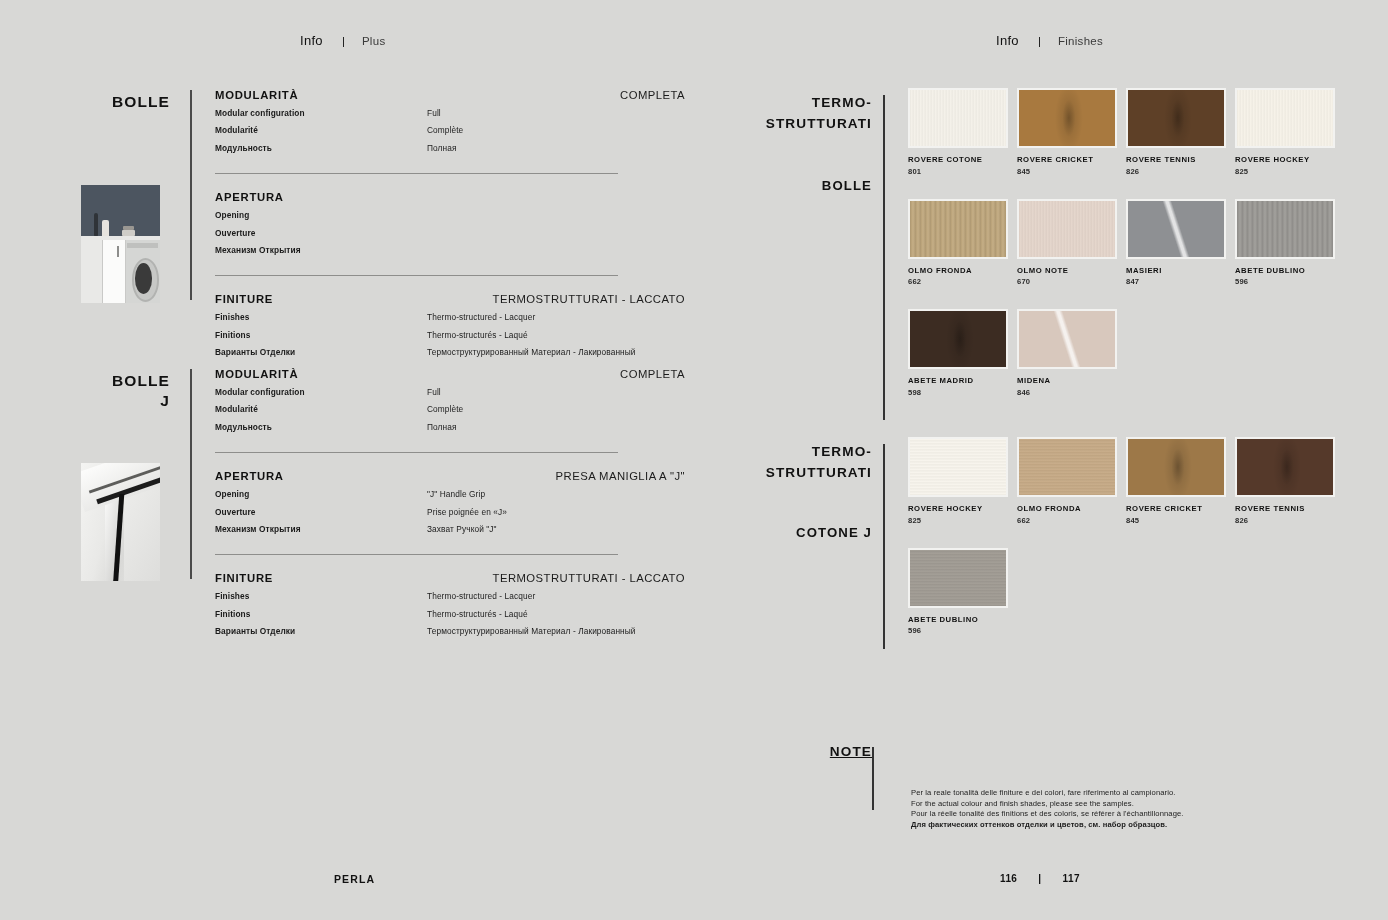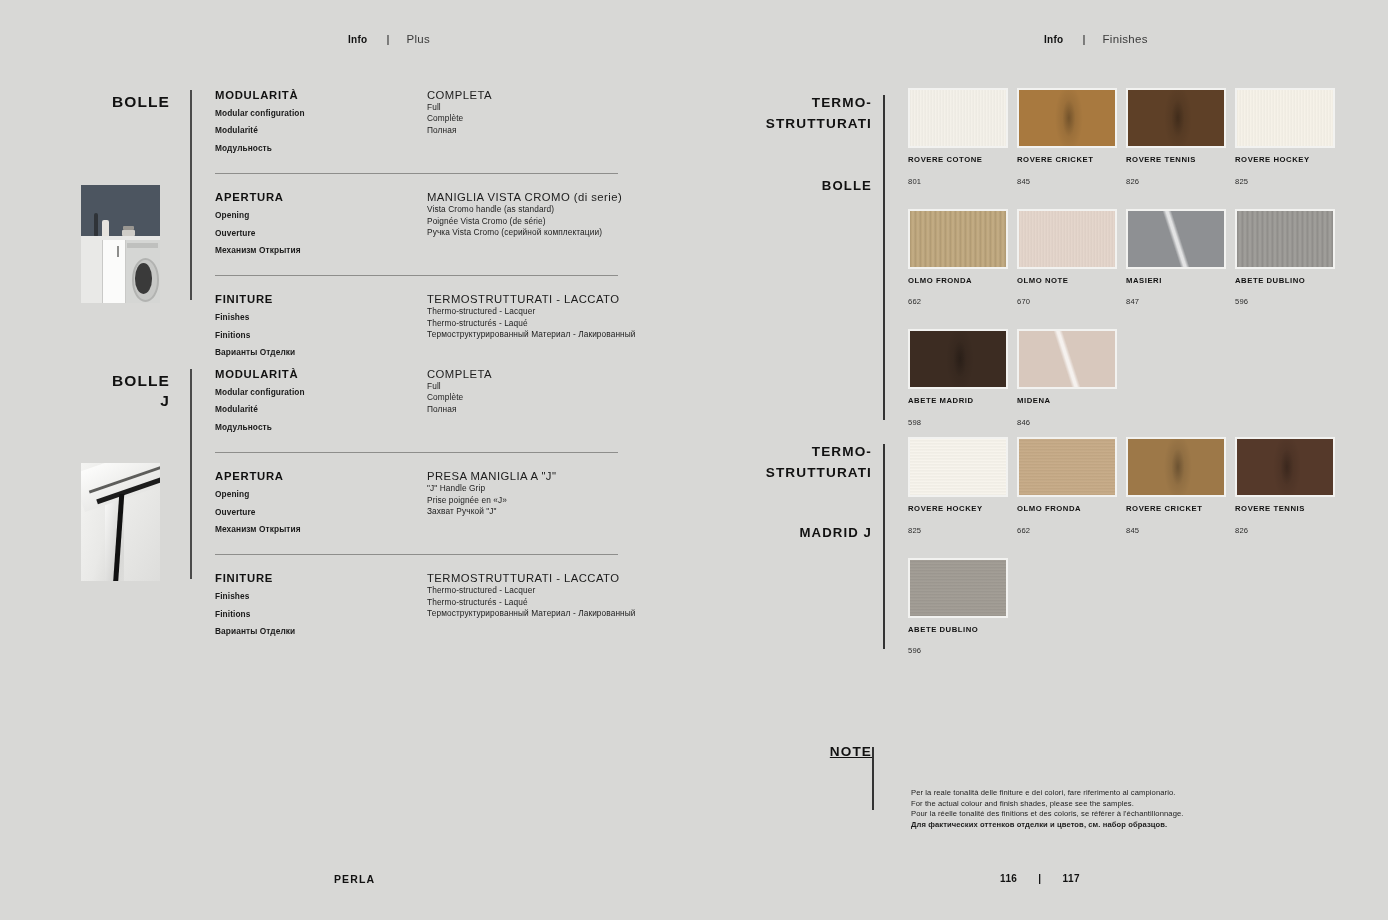--- a/index.html
+++ b/index.html
@@ -11,21 +11,21 @@
     position:relative;
     overflow:hidden;
     -webkit-font-smoothing:antialiased;
   }
   .page{position:absolute;inset:0;}
 
   
   .hdr{position:absolute;top:33px;display:flex;align-items:center;gap:0;}
   .hdr-left{left:300px;}
   .hdr-right{left:996px;}
-  .hdr .b{font-size:10px;font-weight:bold;letter-spacing:.3px;color:#111;margin-left:48px;}
+  .hdr .b{font-size:13px;font-weight:normal;letter-spacing:.3px;color:#111;}
   .hdr .sep{font-size:11.5px;color:#111;padding:0 17px 0 19px;}
   .hdr .n{font-size:11.5px;font-weight:400;letter-spacing:.3px;color:#3a3a3a;}
 
   
   .infoblk{position:absolute;left:0;width:700px;}
   .blk1{top:88px;}
   .blk2{top:367px;}
 
   .prod-title{
     position:absolute;left:0;width:170px;text-align:right;
@@ -40,23 +40,23 @@
   .blk1 .thumb{top:97px;}
   .blk2 .thumb{top:96px;}
 
   .rows{position:absolute;left:215px;top:0;width:470px;}
   .row{position:relative;padding-top:0;}
   .rowdiv{height:1px;background:#8e8e8c;margin:19px 0 16px 0;width:403px;}
   .rowgrid{display:flex;}
   .rcol-l{width:212px;}
   .rcol-r{flex:1;}
   .hd{font-size:11.3px;font-weight:bold;letter-spacing:.75px;color:#111;line-height:14px;}
-  .hd-val{font-size:11.3px;font-weight:400;letter-spacing:.45px;color:#1c1c1c;line-height:14px;}
+  .hd-val{font-size:11.3px;font-weight:400;letter-spacing:.45px;color:#1c1c1c;line-height:14px;text-align:right;}
   .sub{font-size:8.3px;font-weight:bold;line-height:11.4px;color:#1a1a1a;letter-spacing:.1px;margin-top:6px;}
-  .sub-val{font-size:8.3px;font-weight:400;line-height:11.4px;color:#1c1c1c;letter-spacing:.1px;}
+  .sub-val{font-size:8.3px;font-weight:400;line-height:11.4px;color:#1c1c1c;letter-spacing:.1px;margin-top:6px;}
 
   
   .finblk{position:absolute;}
   .fin1{top:88px;left:0;}
   .fin2{top:437px;left:0;}
   .fin-title{
     position:absolute;left:660px;width:212px;text-align:right;
     font-size:13.6px;font-weight:bold;letter-spacing:1.1px;color:#111;line-height:21px;
   }
   .fin-sub{
@@ -64,21 +64,21 @@
     font-size:13.2px;font-weight:bold;letter-spacing:1.1px;color:#111;
   }
   .fin-vrule{position:absolute;left:883px;width:1.6px;background:#333;}
   .fin1 .fin-vrule{top:7px;height:325px;}
   .fin2 .fin-vrule{top:7px;height:205px;}
 
   .swgrid{position:absolute;left:908px;display:grid;grid-template-columns:repeat(4,109px);column-gap:0;}
   .swcell{width:109px;}
   .swbox{width:100px;height:60px;border:2px solid #f2f2f0;box-sizing:border-box;overflow:hidden;position:relative;}
   .swname{font-size:7.7px;font-weight:bold;letter-spacing:.55px;color:#111;margin-top:7px;line-height:9.5px;}
-  .swcode{font-size:7.6px;font-weight:400;color:#2b2b2b;margin-top:12px;line-height:9px;letter-spacing:.2px;}
+  .swcode{font-size:7.6px;font-weight:700;color:#2b2b2b;margin-top:2px;line-height:9px;letter-spacing:.2px;}
   .swcell{margin-bottom:23px;}
 
   
   .note{position:absolute;top:744px;left:0;width:1388px;}
   .note-title{position:absolute;left:660px;width:212px;text-align:right;
     font-size:13.6px;font-weight:bold;letter-spacing:1.1px;color:#111;text-decoration:underline;}
   .note-vrule{position:absolute;left:872px;top:3px;width:1.8px;height:63px;background:#333;}
   .note-body{position:absolute;left:911px;top:44px;}
   .note-line{font-size:7.6px;line-height:10.6px;color:#1c1c1c;letter-spacing:.1px;}
   .note-line.ru{font-weight:bold;}
@@ -193,26 +193,20 @@
       <div class="rowdiv"></div>
 
       <div class="row">
         <div class="rowgrid">
           <div class="rcol-l">
             <div class="hd">APERTURA</div>
             <div class="sub">Opening</div>
             <div class="sub">Ouverture</div>
             <div class="sub">Механизм Открытия</div>
           </div>
-          <div class="rcol-r">
-            <div class="hd-val">MANIGLIA VISTA CROMO (di serie)</div>
-            <div class="sub-val">Vista Cromo handle (as standard)</div>
-            <div class="sub-val">Poignée Vista Cromo (de série)</div>
-            <div class="sub-val">Ручка Vista Cromo (серийной комплектации)</div>
-          </div>
         </div>
       </div>
       <div class="rowdiv"></div>
 
       <div class="row">
         <div class="rowgrid">
           <div class="rcol-l">
             <div class="hd">FINITURE</div>
             <div class="sub">Finishes</div>
             <div class="sub">Finitions</div>
@@ -379,21 +373,21 @@
           <div class="swcode">846</div>
         </div>
       </div>
   </div>
 
   <div class="finblk fin2">
     <div class="fin-title" style="top:4px;">
       <div>TERMO-</div>
       <div>STRUTTURATI</div>
     </div>
-    <div class="fin-sub" style="top:88px;">MADRID J</div>
+    <div class="fin-sub" style="top:88px;">COTONE J</div>
     <div class="fin-vrule"></div>
     <div class="swgrid" id="grid1">
         <div class="swcell">
           <div class="swbox" style="background: rgb(247, 244, 236);">
             <div class="tex grain-h"></div>
           </div>
           <div class="swname">ROVERE HOCKEY</div>
           <div class="swcode">825</div>
         </div>
         <div class="swcell">

